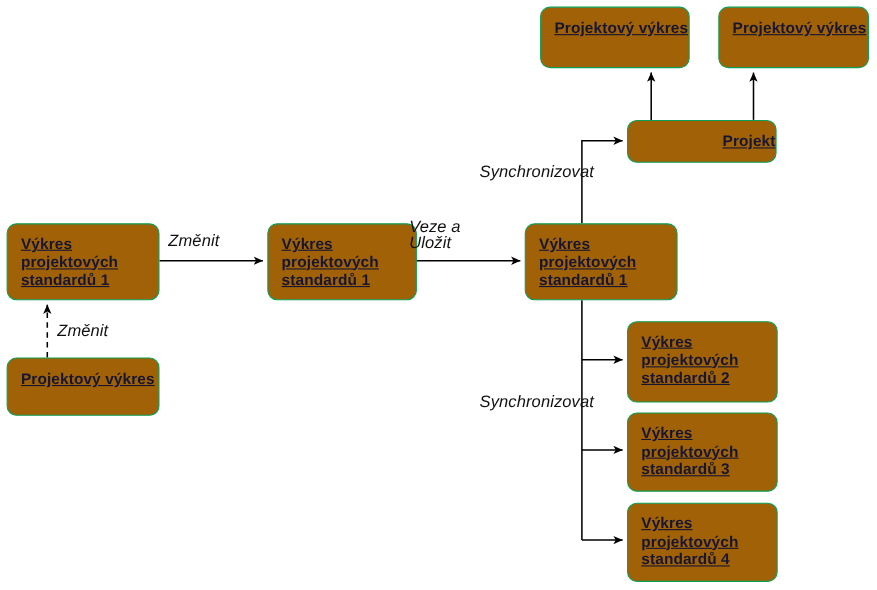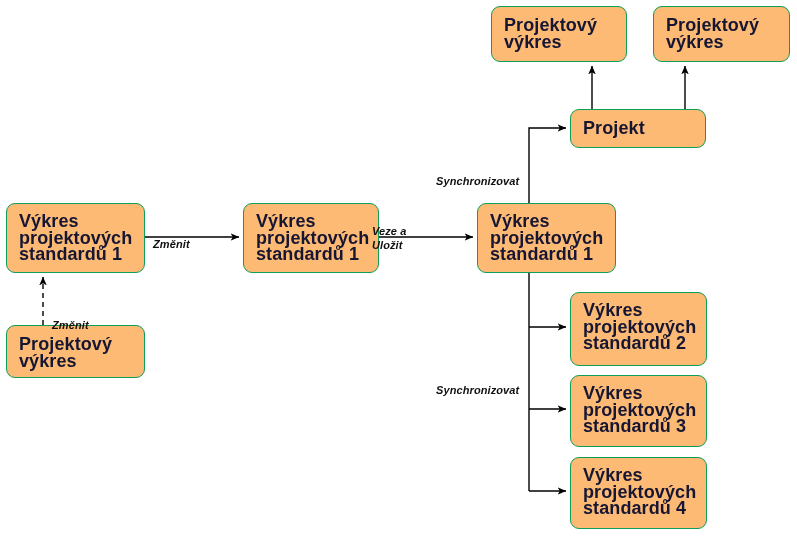--- a/index.html
+++ b/index.html
@@ -10,41 +10,41 @@
     overflow:hidden;
   }
   #stage{position:relative;width:797px;height:536px;}
   svg#wires{position:absolute;left:0;top:0;width:797px;height:536px;}
 
   .node{
     position:absolute;
     box-sizing:border-box;
     border:1.6px solid #0d9e57;
     border-radius:9px;
-    background:#fdba74;
+    background:#a16207;
     color:#161633;
     font-weight:bold;
-    font-size:18px;
+    font-size:14px;
     line-height:16.5px;
     padding:9px 0 0 12px;
     white-space:pre-line;
     letter-spacing:0.1px;
+    text-decoration:underline;
   }
   .node.single{padding-top:10px;}
 
   .edge-label{
     position:absolute;
     font-style:italic;
-    font-weight:bold;
-    font-size:11px;
+    font-weight:normal;
+    font-size:15px;
     line-height:14px;
     color:#111111;
     white-space:pre-line;
     letter-spacing:0.1px;
-    margin-top:24px;
   }
 </style>
 </head>
 <body>
 
 <div id="stage">
 
   <svg id="wires" viewBox="0 0 797 536" xmlns="http://www.w3.org/2000/svg">
     <defs>
       <marker id="ah" markerWidth="9" markerHeight="9" refX="8.4" refY="4.5" orient="auto" markerUnits="userSpaceOnUse">
@@ -76,21 +76,21 @@
   <div class="node single" style="left:6px;top:325px;width:139px;height:53px;">Projektový výkres</div>
 
   <div class="node" style="left:243px;top:203px;width:136px;height:70px;">Výkres
 projektových
 standardů 1</div>
 
   <div class="node" style="left:477px;top:203px;width:139px;height:70px;">Výkres
 projektových
 standardů 1</div>
 
-  <div class="node single" style="left:570px;top:109px;width:136px;height:39px;">Projekt</div>
+  <div class="node single" style="left:570px;top:109px;width:136px;height:39px;text-align:right;">Projekt</div>
 
   <div class="node single" style="left:491px;top:6px;width:136px;height:56px;">Projektový výkres</div>
 
   <div class="node single" style="left:653px;top:6px;width:137px;height:56px;">Projektový výkres</div>
 
   <div class="node" style="left:570px;top:292px;width:137px;height:74px;">Výkres
 projektových
 standardů 2</div>
 
   <div class="node" style="left:570px;top:375px;width:137px;height:72px;">Výkres

